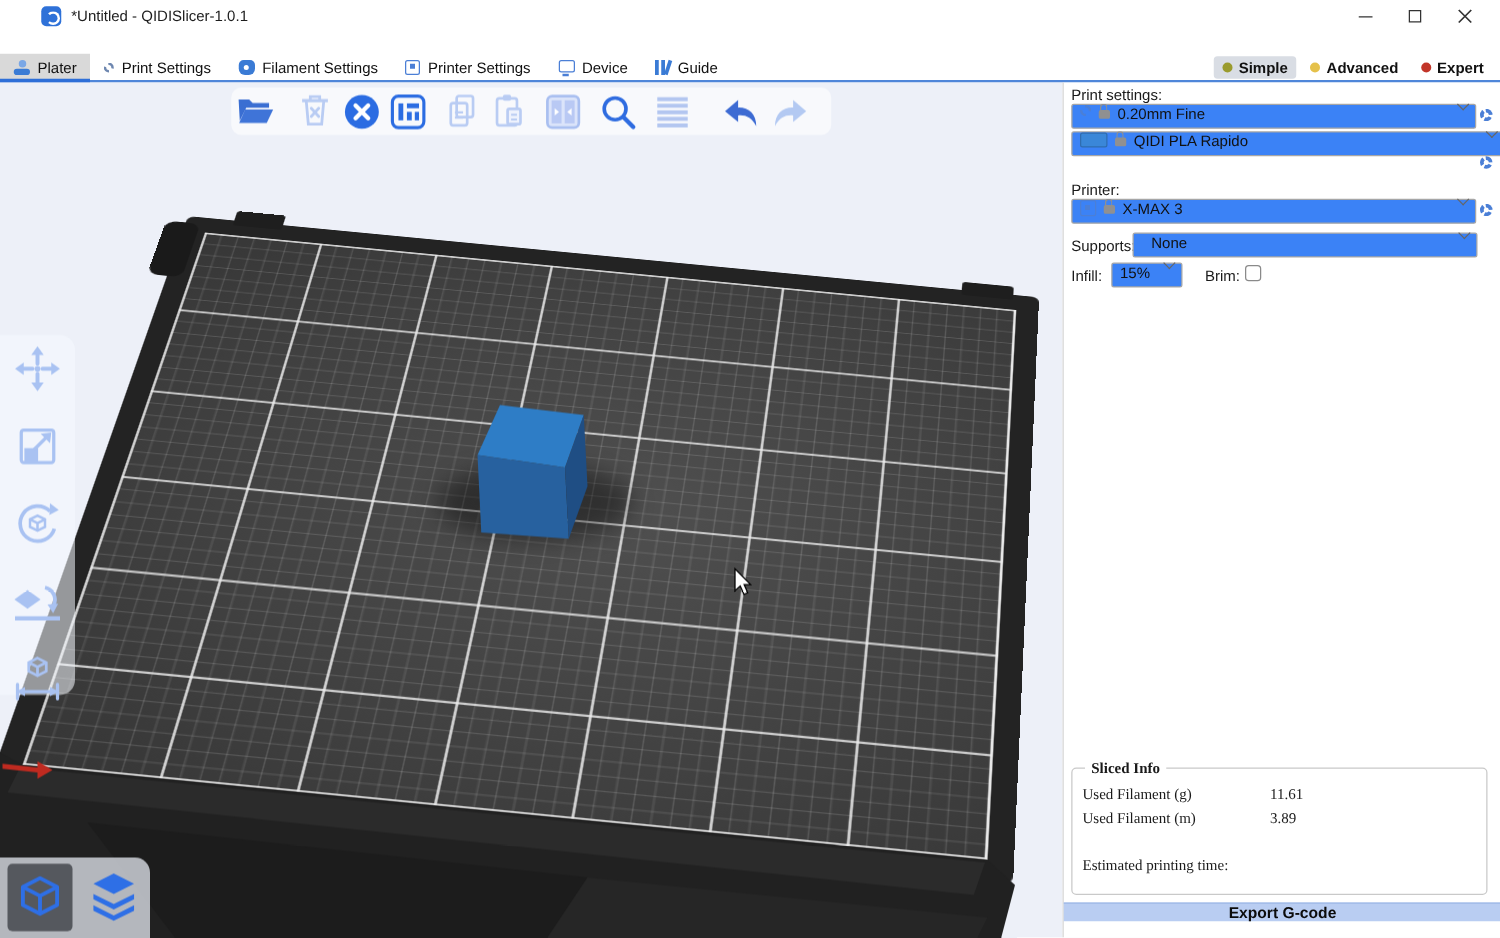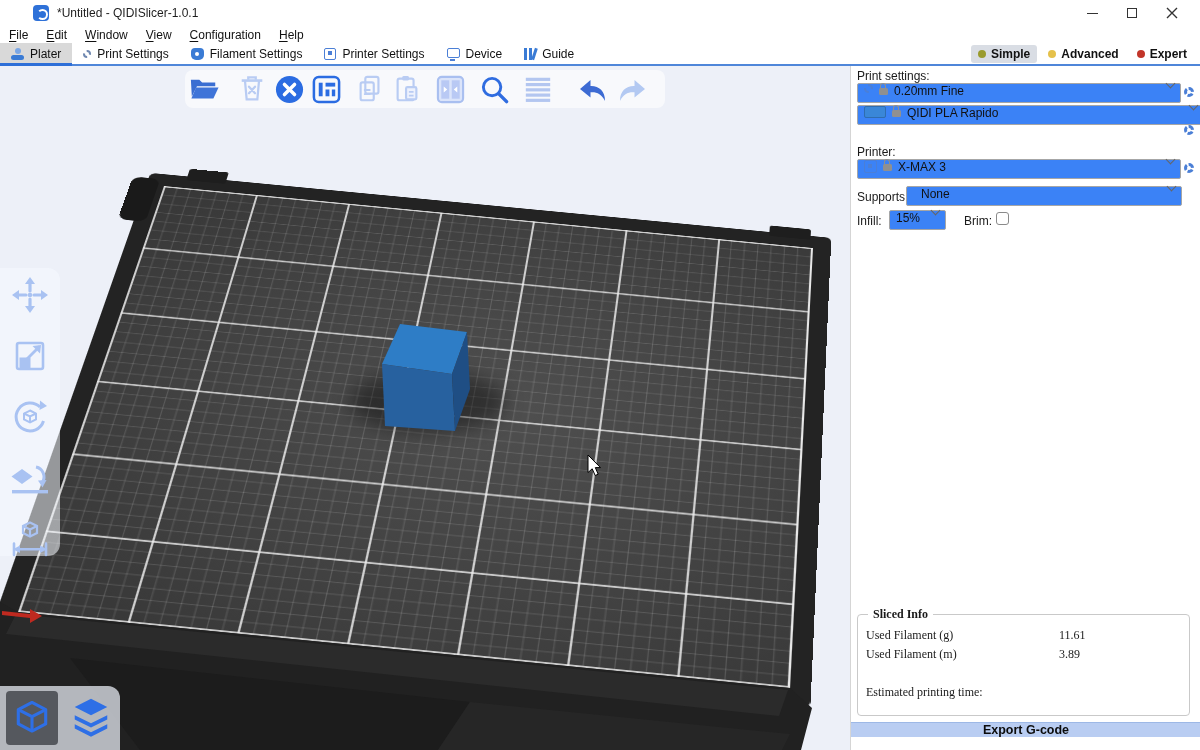--- a/index.html
+++ b/index.html
@@ -99,21 +99,21 @@
   .lock::before { content:""; position:absolute; top:-5px; left:1.4px; width:4px; height:5px;
     border:1.6px solid #909090; border-bottom:none; border-radius:3px 3px 0 0; }
   .swatch { width:22px; height:12px; border:1px solid #2f6db0; border-radius:2px; flex:none; }
   .prn-dd { width:13px; height:13px; border:1.8px solid #4b7fd6; border-radius:2px; position:relative; flex:none; }
   .prn-dd::after { content:""; position:absolute; left:2.5px; top:2.5px; width:4.5px; height:4.5px; background:#4b7fd6; }
   .chk { position:absolute; width:13px; height:13px; border:1px solid #8a8a8a; border-radius:3px; background:#fff; }
 
   .fieldset { position:absolute; left:6px; top:548px; width:333px; height:102px;
     border:1px solid #c9c9c9; border-radius:4px;font-family:Liberation Serif, serif; }
   .fieldset .legend { position:absolute; top:-8px; left:10px; background:#fff; padding:0 5px; font-weight:bold; font-size:12px; }
-  .si-row { position:absolute; left:8px; right:8px; display:flex;gap:43px; }
+  .si-row { position:absolute; left:8px; right:8px; display:flex; }
   .si-row .l { width:150px; } .si-row .v { }
   .export { position:absolute; left:0; top:656px; width:350px; height:15px; background:#b9cdf2;
     border-top:1px solid #9db8e6; display:flex; align-items:center; justify-content:center;
     font-weight:bold; font-size:12.5px; color:#0c0c0c; }
 </style>
 </head>
 <body>
 
 <div class="win">
 
@@ -128,28 +128,20 @@
           <span class="glyph-max"></span>
         </span>
       <span class="winbtn">
         <svg width="12" height="12" viewBox="0 0 12 12">
             <path d="M1 1 L11 11 M11 1 L1 11" stroke="#333" stroke-width="1.4"></path>
           </svg>
       </span>
     </div>
   </div>
 
-  <div class="menubar">
-    <span class="menu-item"><u>F</u><span>ile</span></span>
-    <span class="menu-item"><u>E</u><span>dit</span></span>
-    <span class="menu-item"><u>W</u><span>indow</span></span>
-    <span class="menu-item"><u>V</u><span>iew</span></span>
-    <span class="menu-item"><u>C</u><span>onfiguration</span></span>
-    <span class="menu-item"><u>H</u><span>elp</span></span>
-  </div>
 
   <div class="tabbar">
     <div class="tab sel">
       <span class="ticon plater-ic"></span>
       <span>Plater</span>
     </div>
     <div class="tab">
       <span class="ticon gear-sm"></span>
       <span>Print Settings</span>
     </div>

